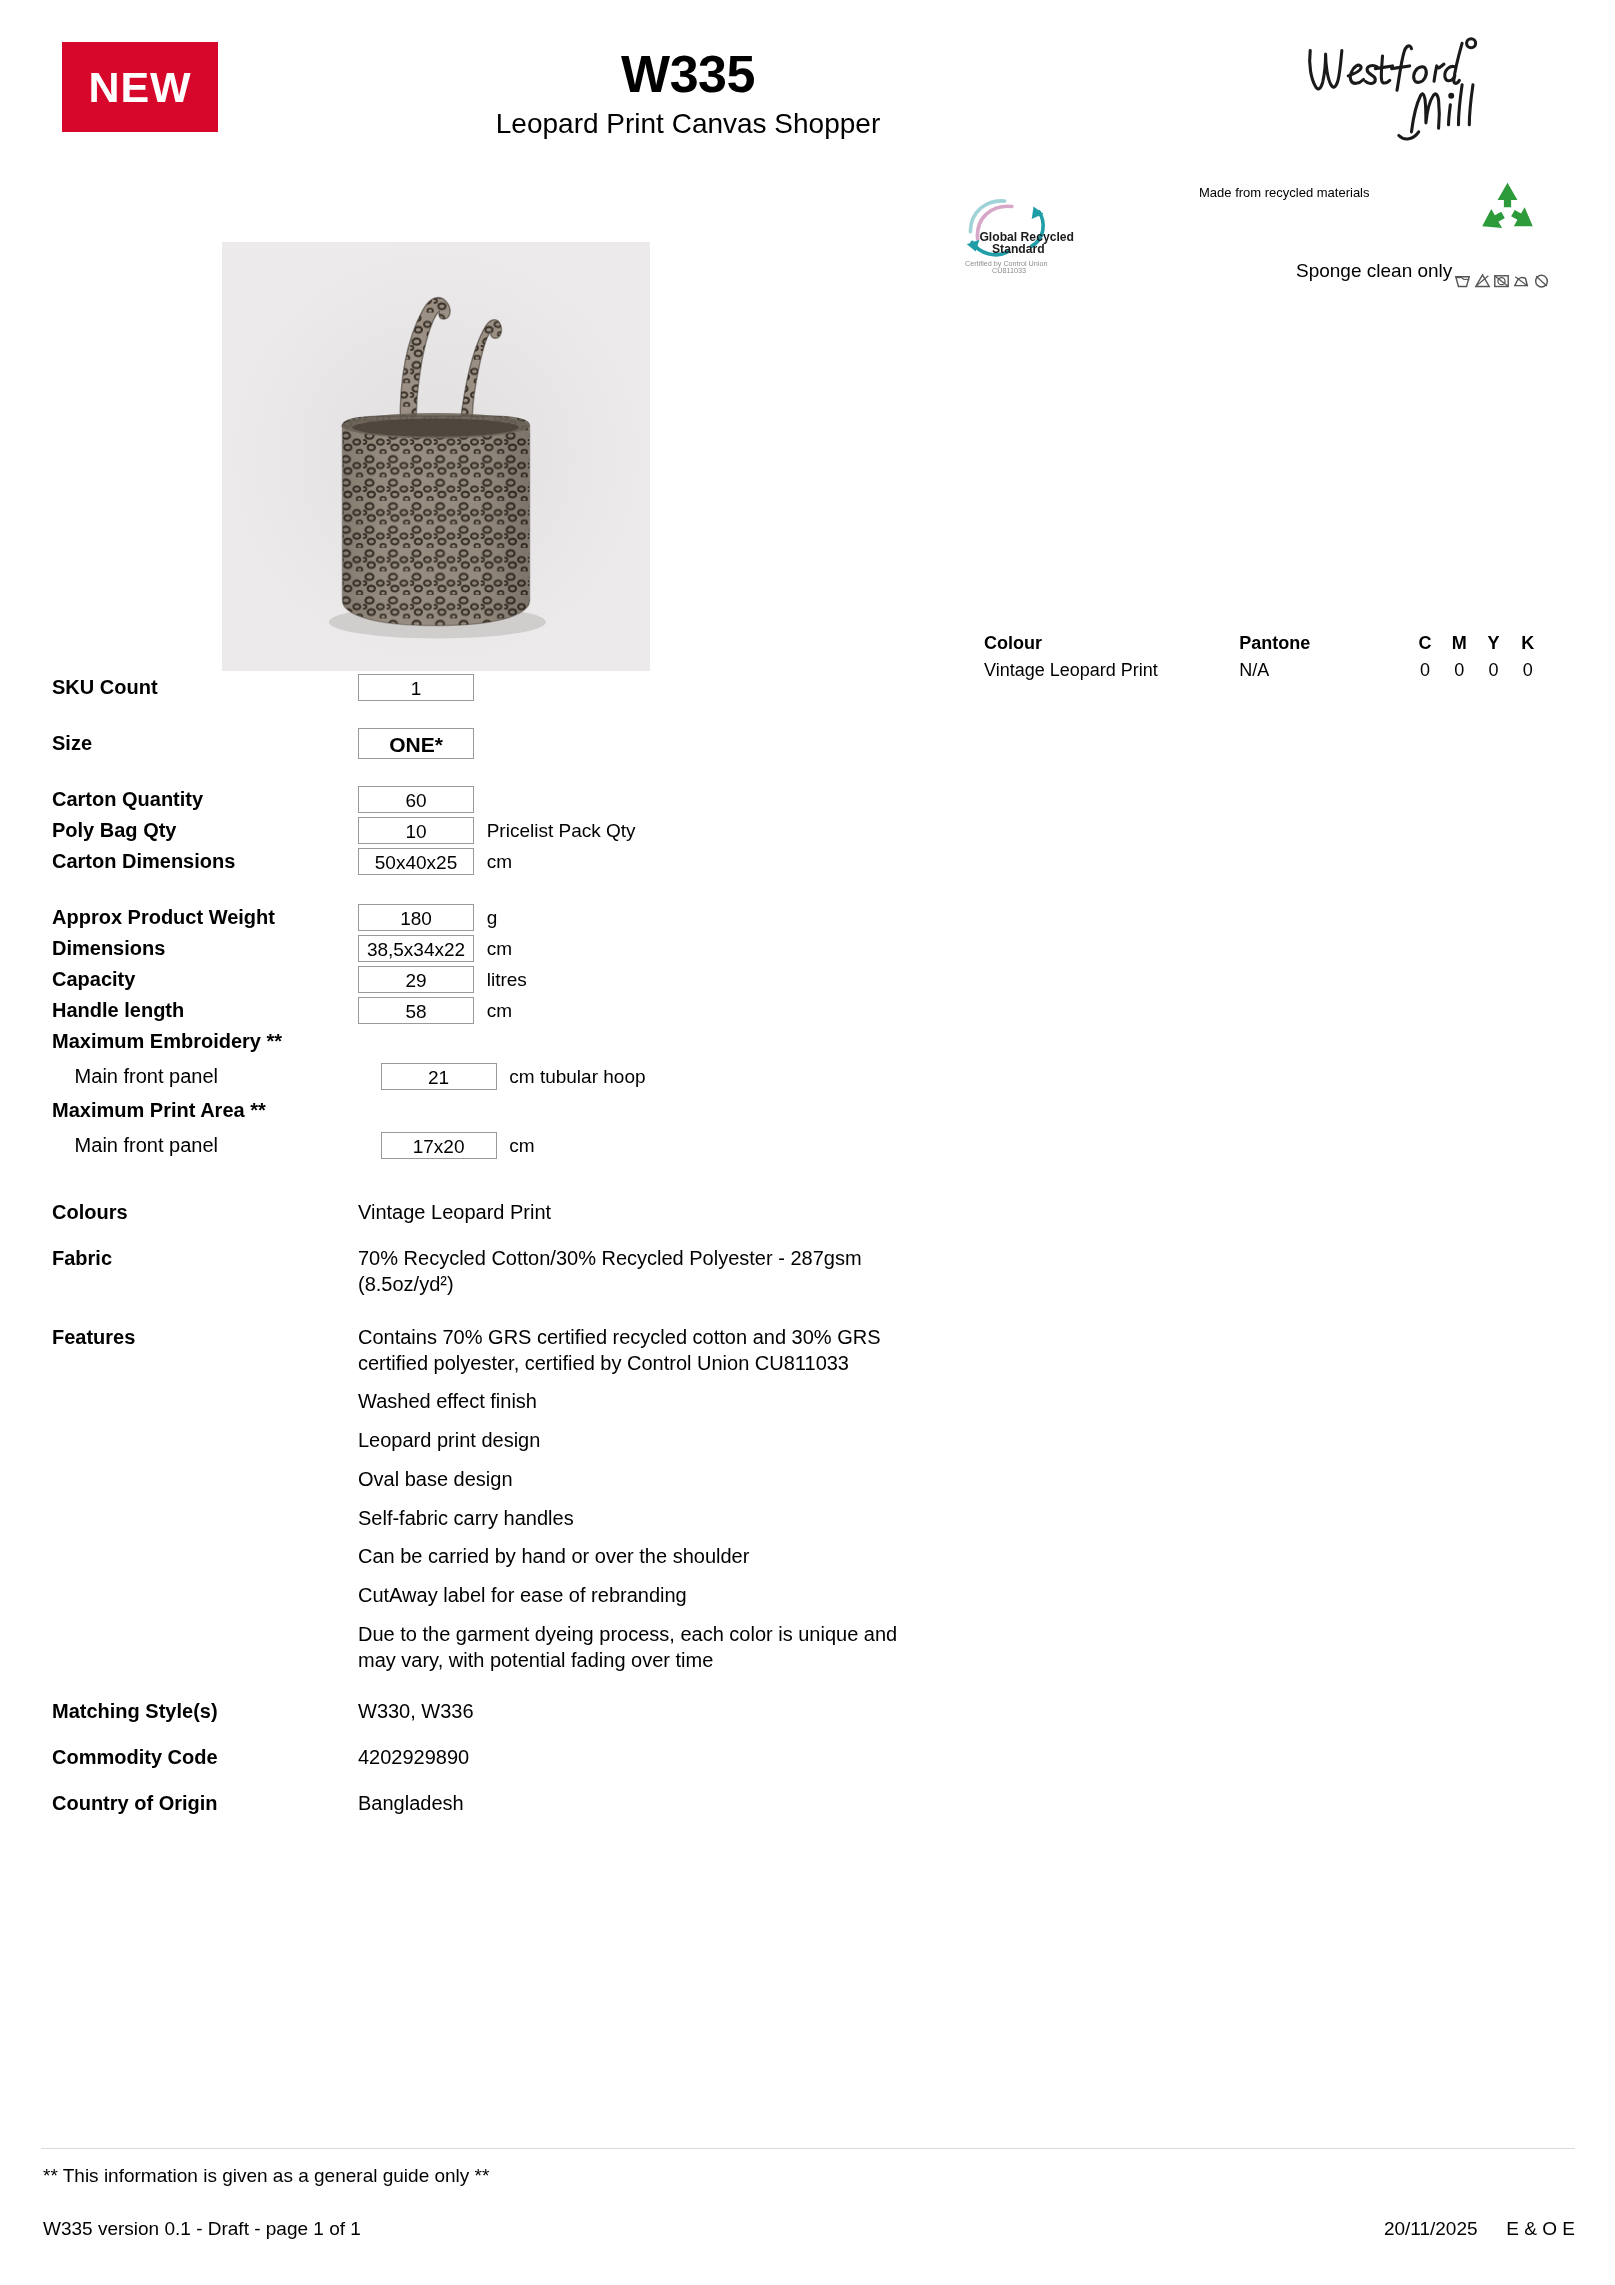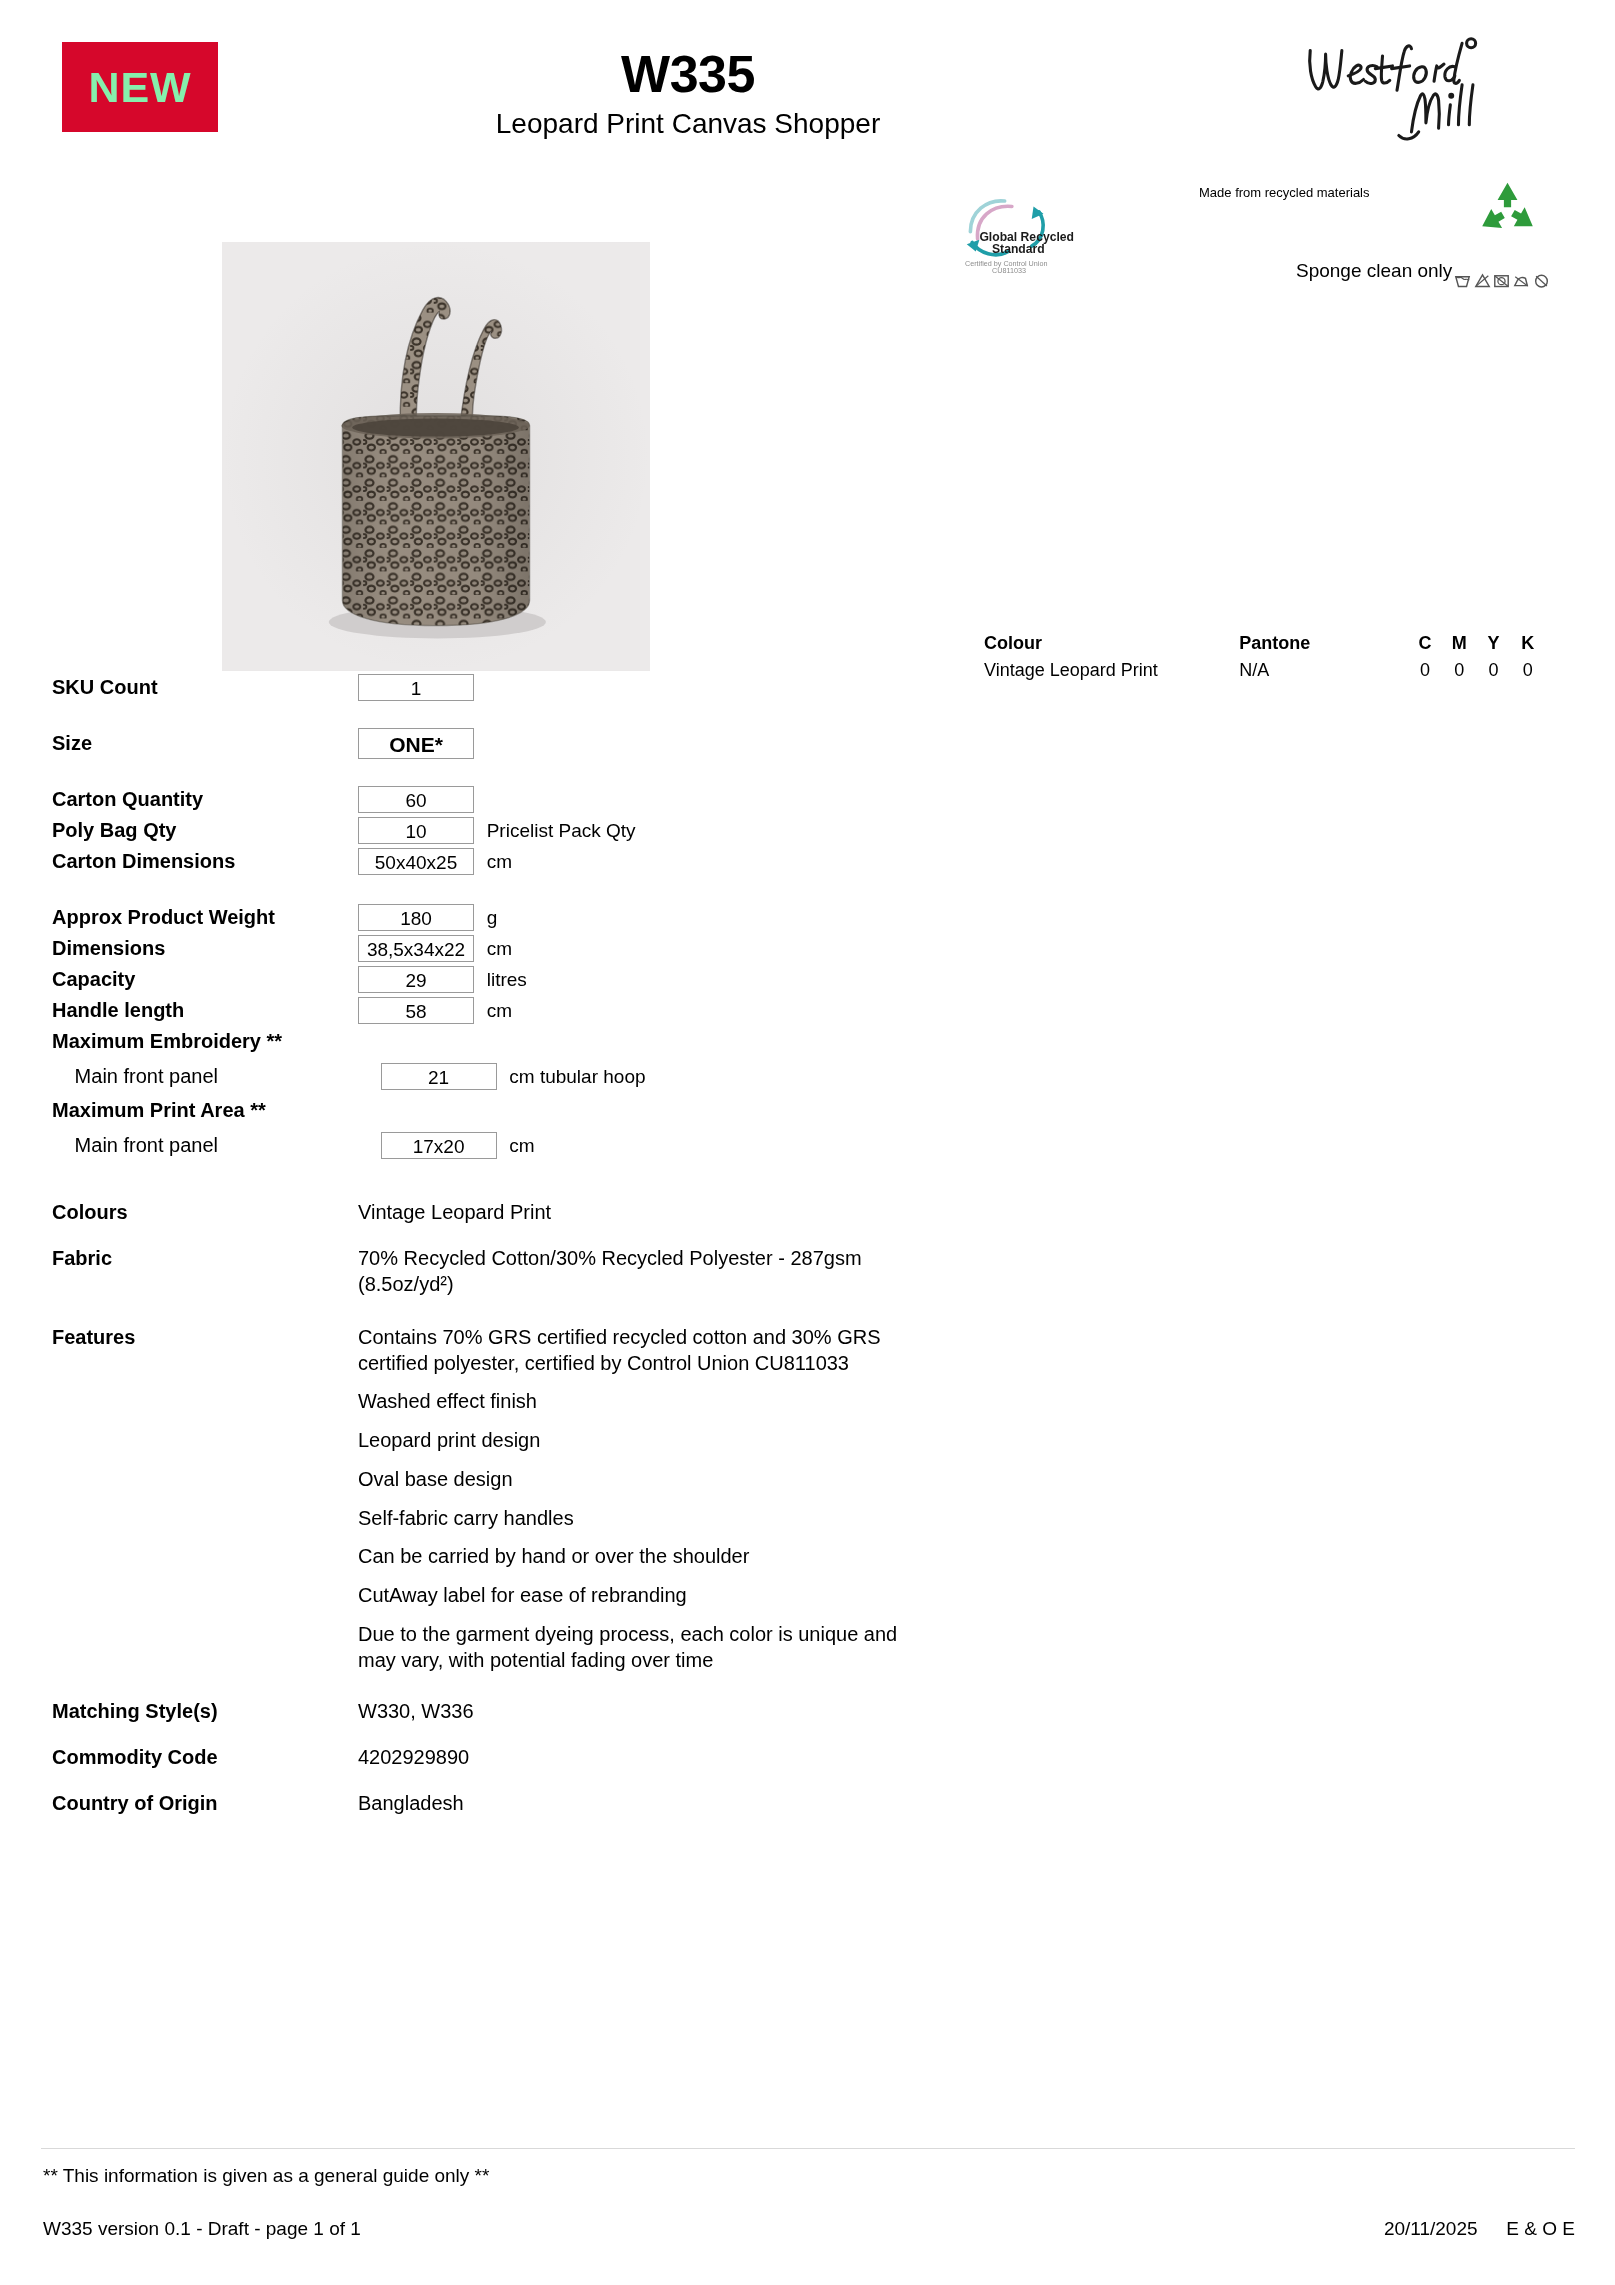--- a/index.html
+++ b/index.html
@@ -25,21 +25,21 @@
     left: 62px;
     top: 42px;
     width: 156px;
     height: 90px;
     background: #D6072B;
     display: flex;
     align-items: center;
     justify-content: center;
   }
   .new-badge span {
-    color: #86efac;
+    color: #ffffff;
     font-weight: bold;
     font-size: 43px;
     letter-spacing: 0.9px;
     font-family: "Liberation Sans", sans-serif;
   }
 
   
   .title-block {
     position: absolute;
     left: 308px;

